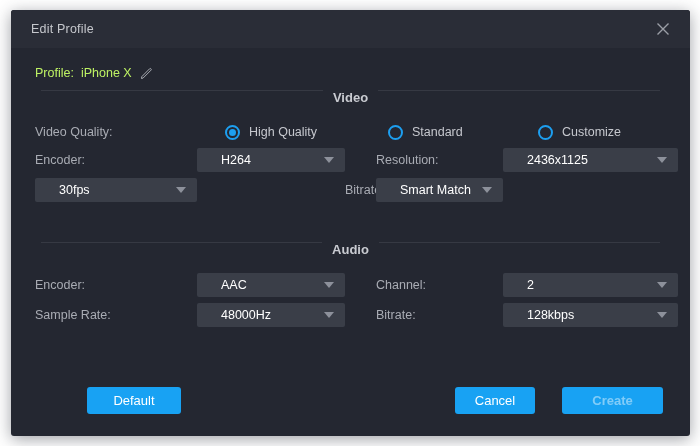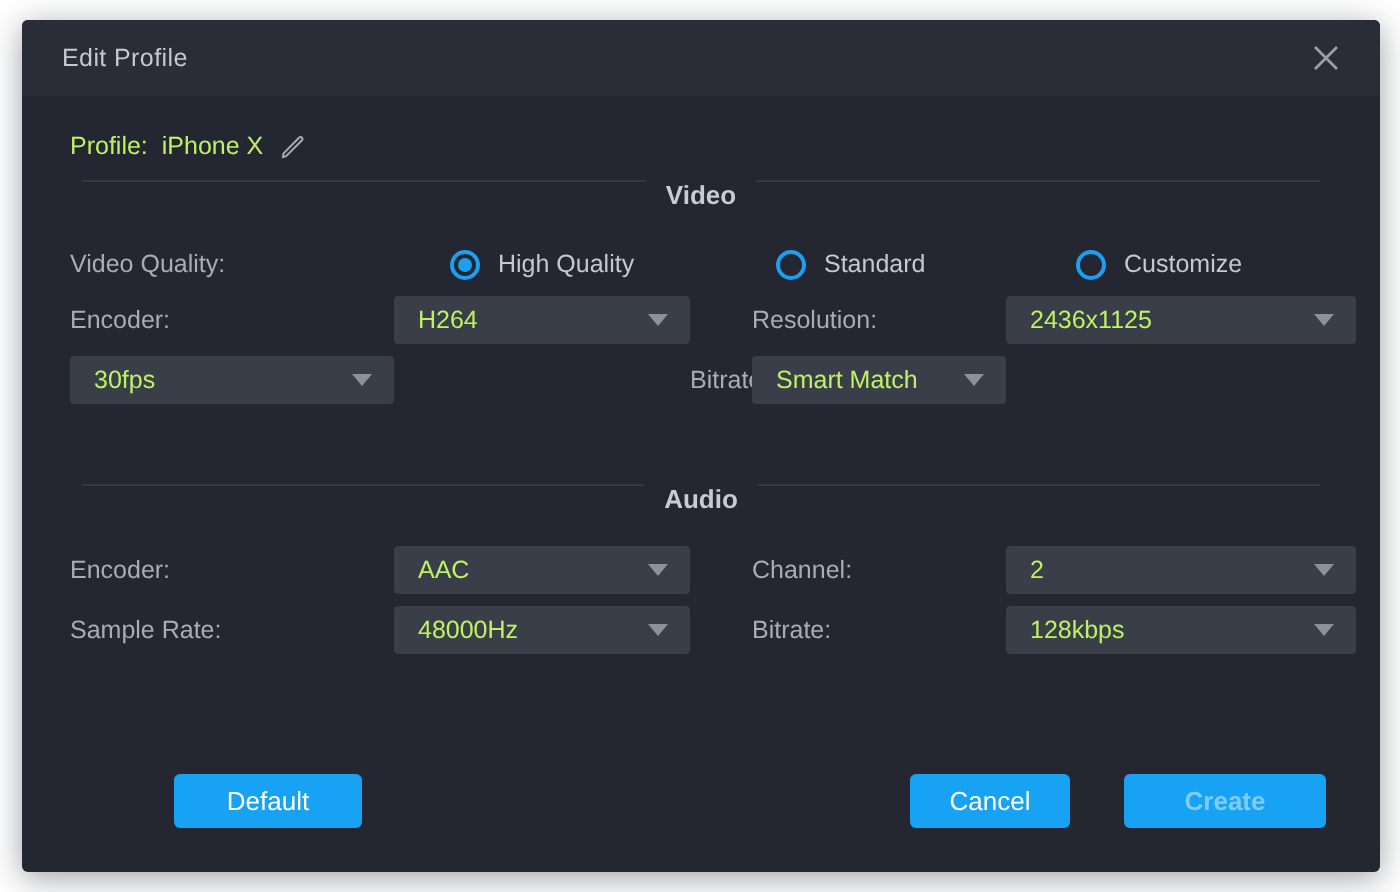--- a/index.html
+++ b/index.html
@@ -45,22 +45,22 @@
   .radio.selected::after { content:""; position:absolute; inset:2px;
                            background:#1d9ff0; border-radius:50%; }
 
   
   .field-row { position:absolute; left:24px; right:12px; height:24px;
                display:grid; grid-template-columns:162px 148px 31px 127px 175px;
                align-items:center; }
   .fr-v1 { top:138px; } .fr-v2 { top:168px; }
   .fr-a1 { top:263px; } .fr-a2 { top:293px; }
   .select { height:24px; background:#3a3e48; border-radius:2px; cursor:pointer;
-            display:flex; align-items:center; padding:0 11px 0 12px;
-            font-size:12.5px; color:#bef264; }
+            display:flex; align-items:center; padding:0 11px 0 24px;
+            font-size:12.5px; color:#ffffff; }
   .arrow { margin-left:auto; width:0; height:0;
            border-left:5px solid transparent; border-right:5px solid transparent;
            border-top:6px solid #8d919b; }
 
   
   .btn { position:absolute; top:377px; height:27px; border-radius:3px;
          background:#18a2f3; color:#ffffff; font-size:13px; cursor:pointer;
          display:flex; align-items:center; justify-content:center; border:none; }
   .btn-default { left:29px;  width:94px;margin-left:47px; }
   .btn-cancel  { left:444px; width:80px; }

